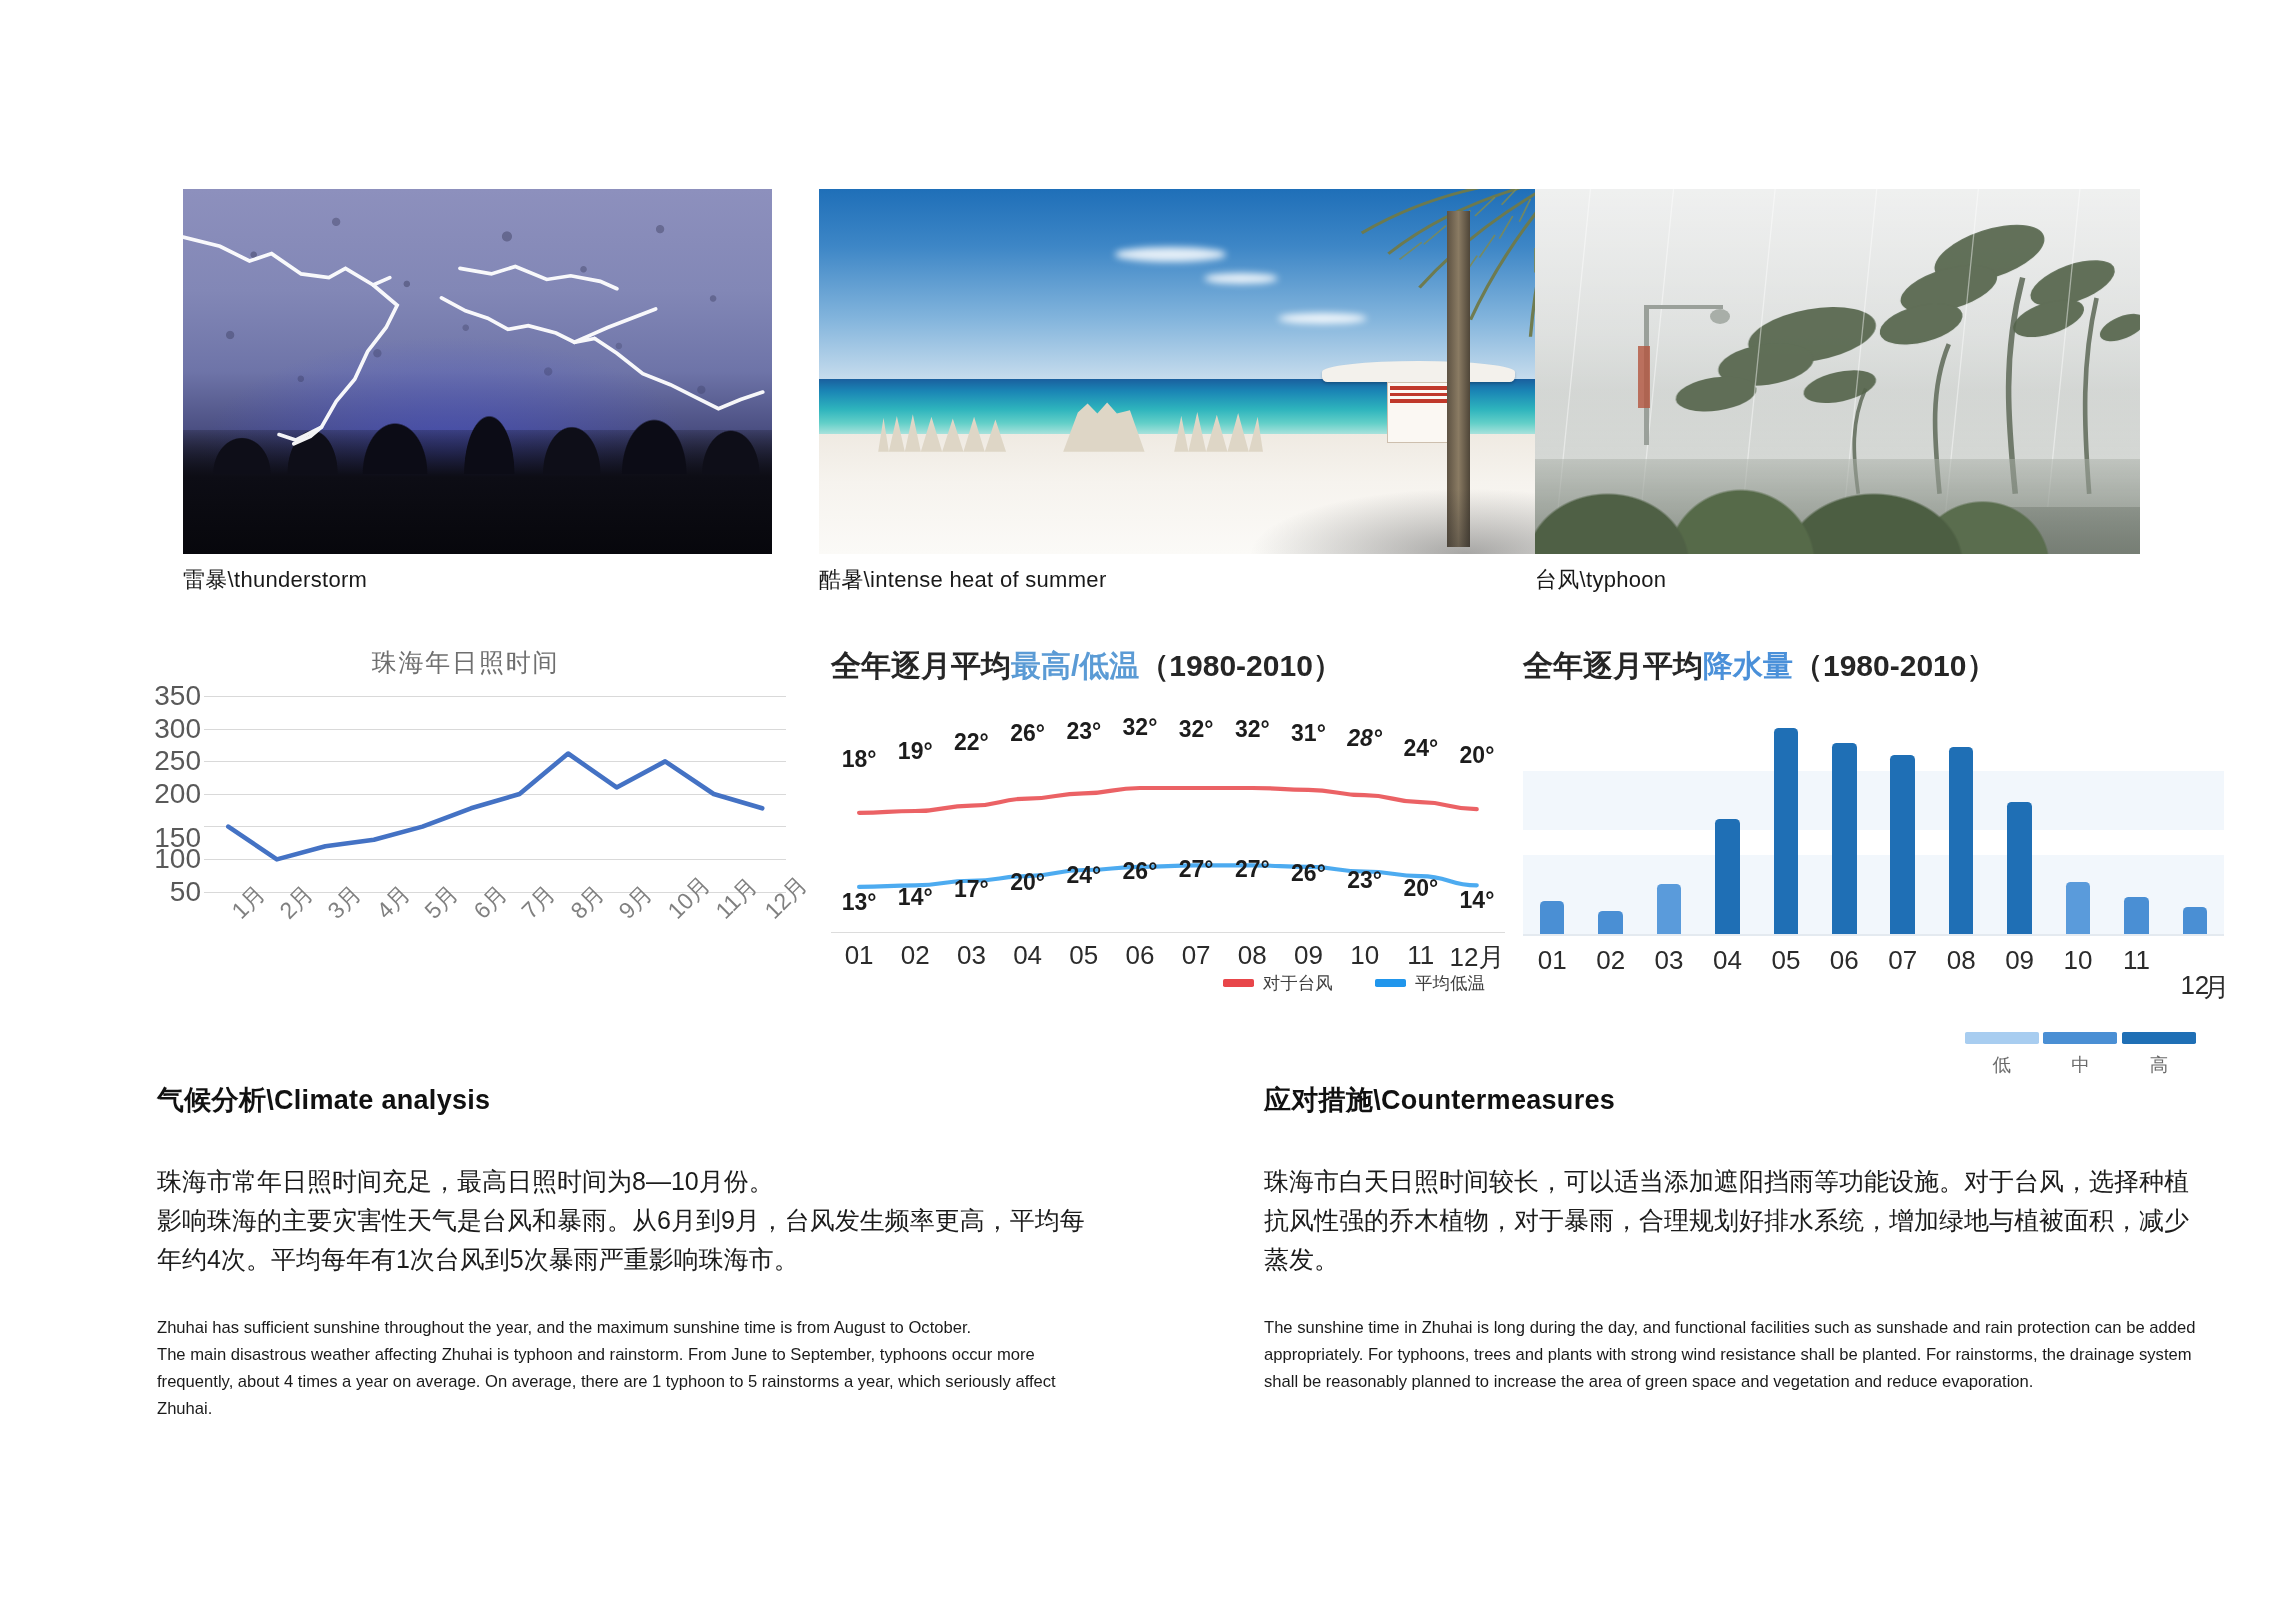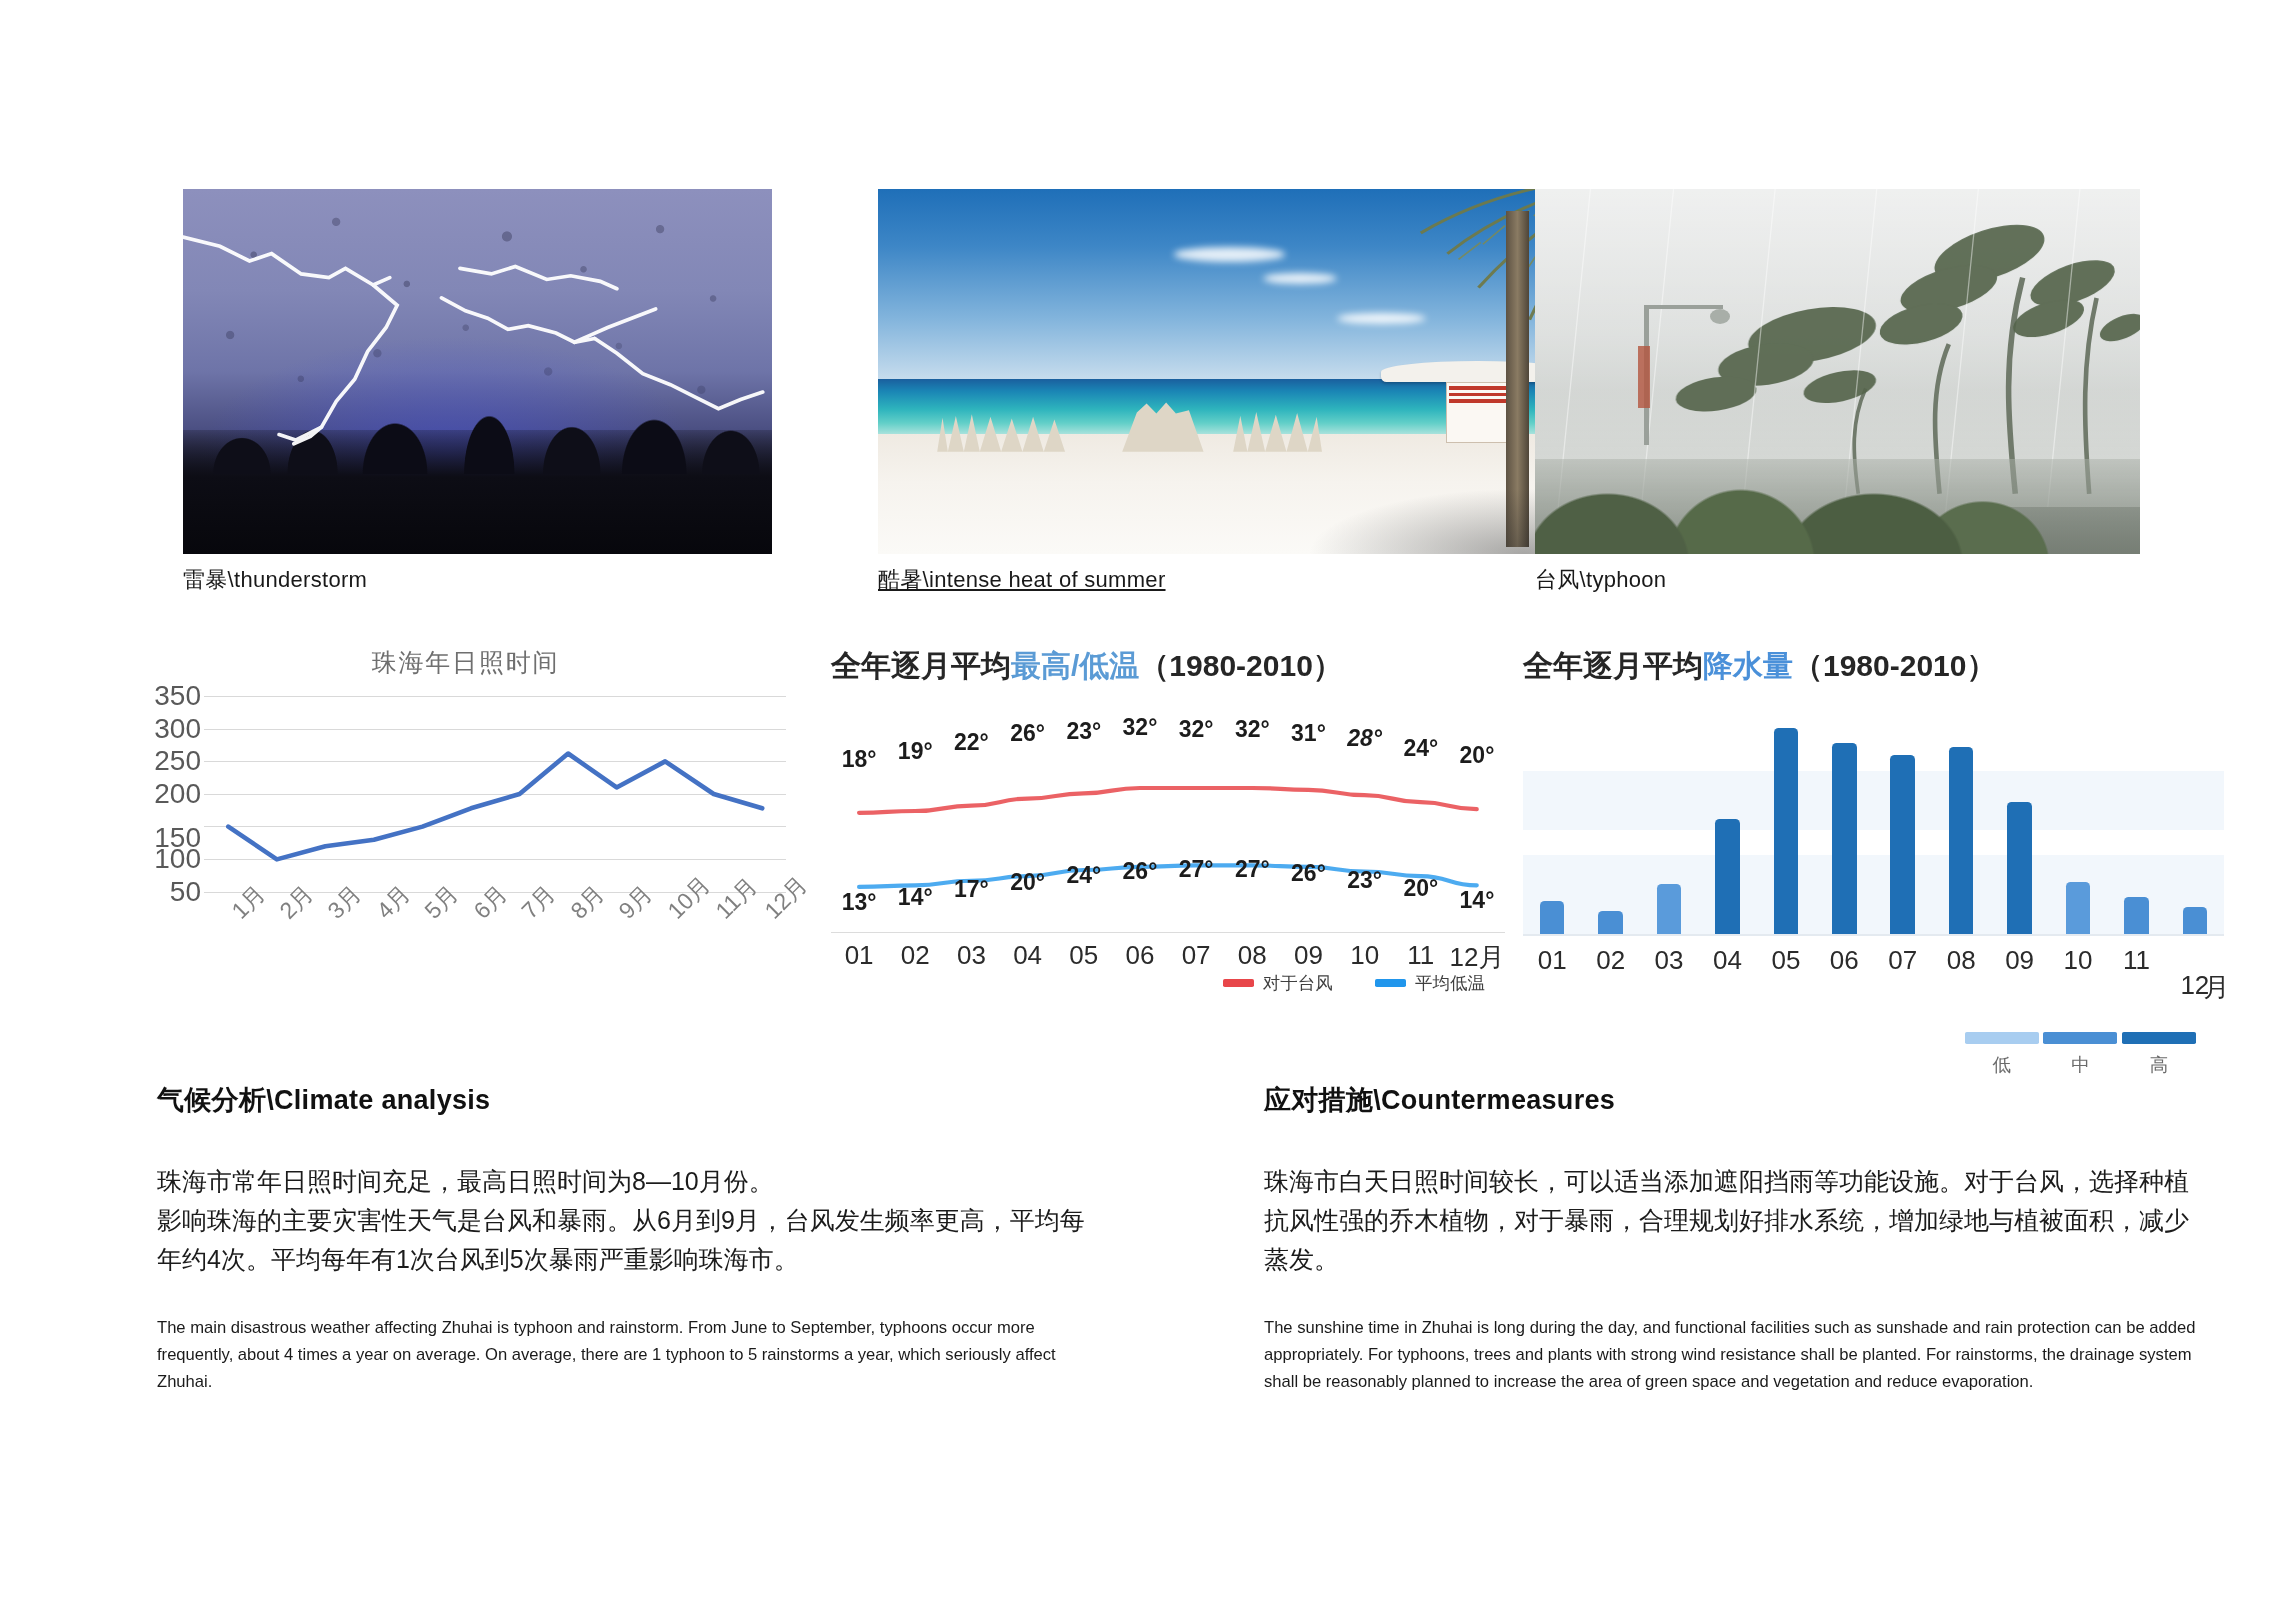--- a/index.html
+++ b/index.html
@@ -8,21 +8,21 @@
     width:2289px;height:1619px;position:relative;overflow:hidden;
     font-family:"Liberation Sans","DejaVu Sans",sans-serif;
     color:#1a1a1a;
   }
   .page{position:absolute;inset:0;background:#fff;}
 
   
   .photo-row{position:absolute;left:183px;top:189px;width:1957px;height:212px;}
   .photo-cell{position:absolute;top:0;}
   .photo-cell.c1{left:0px;width:589px;}
-  .photo-cell.c2{left:695px;width:740px;text-decoration:underline;}
+  .photo-cell.c2{left:636px;width:740px;}
   .photo-cell.c3{left:1352px;width:605px;}
   .photo{width:100%;height:365px;position:relative;overflow:hidden;}
   .caption{
     margin-top:11px;font-size:22px;letter-spacing:0.3px;color:#191919;
     white-space:nowrap;
   }
 
   
   .ph-storm{
     background:
@@ -445,20 +445,21 @@
     </div>
   </div>
 
   <div class="textblock tb-left">
     <div class="tb-head">气候分析\Climate analysis</div>
     <div class="tb-cn">
       <div>珠海市常年日照时间充足，最高日照时间为8—10月份。</div>
       <div>影响珠海的主要灾害性天气是台风和暴雨。从6月到9月，台风发生频率更高，平均每年约4次。平均每年有1次台风到5次暴雨严重影响珠海市。</div>
     </div>
     <div class="tb-en">
+      <div>Zhuhai has sufficient sunshine throughout the year, and the maximum sunshine time is from August to October.</div>
       <div>The main disastrous weather affecting Zhuhai is typhoon and rainstorm. From June to September, typhoons occur more frequently, about 4 times a year on average. On average, there are 1 typhoon to 5 rainstorms a year, which seriously affect Zhuhai.</div>
     </div>
   </div>
 
   <div class="textblock tb-right">
     <div class="tb-head">应对措施\Countermeasures</div>
     <div class="tb-cn">珠海市白天日照时间较长，可以适当添加遮阳挡雨等功能设施。对于台风，选择种植抗风性强的乔木植物，对于暴雨，合理规划好排水系统，增加绿地与植被面积，减少蒸发。</div>
     <div class="tb-en">The sunshine time in Zhuhai is long during the day, and functional facilities such as sunshade and rain protection can be added appropriately. For typhoons, trees and plants with strong wind resistance shall be planted. For rainstorms, the drainage system shall be reasonably planned to increase the area of green space and vegetation and reduce evaporation.</div>
   </div>
 

